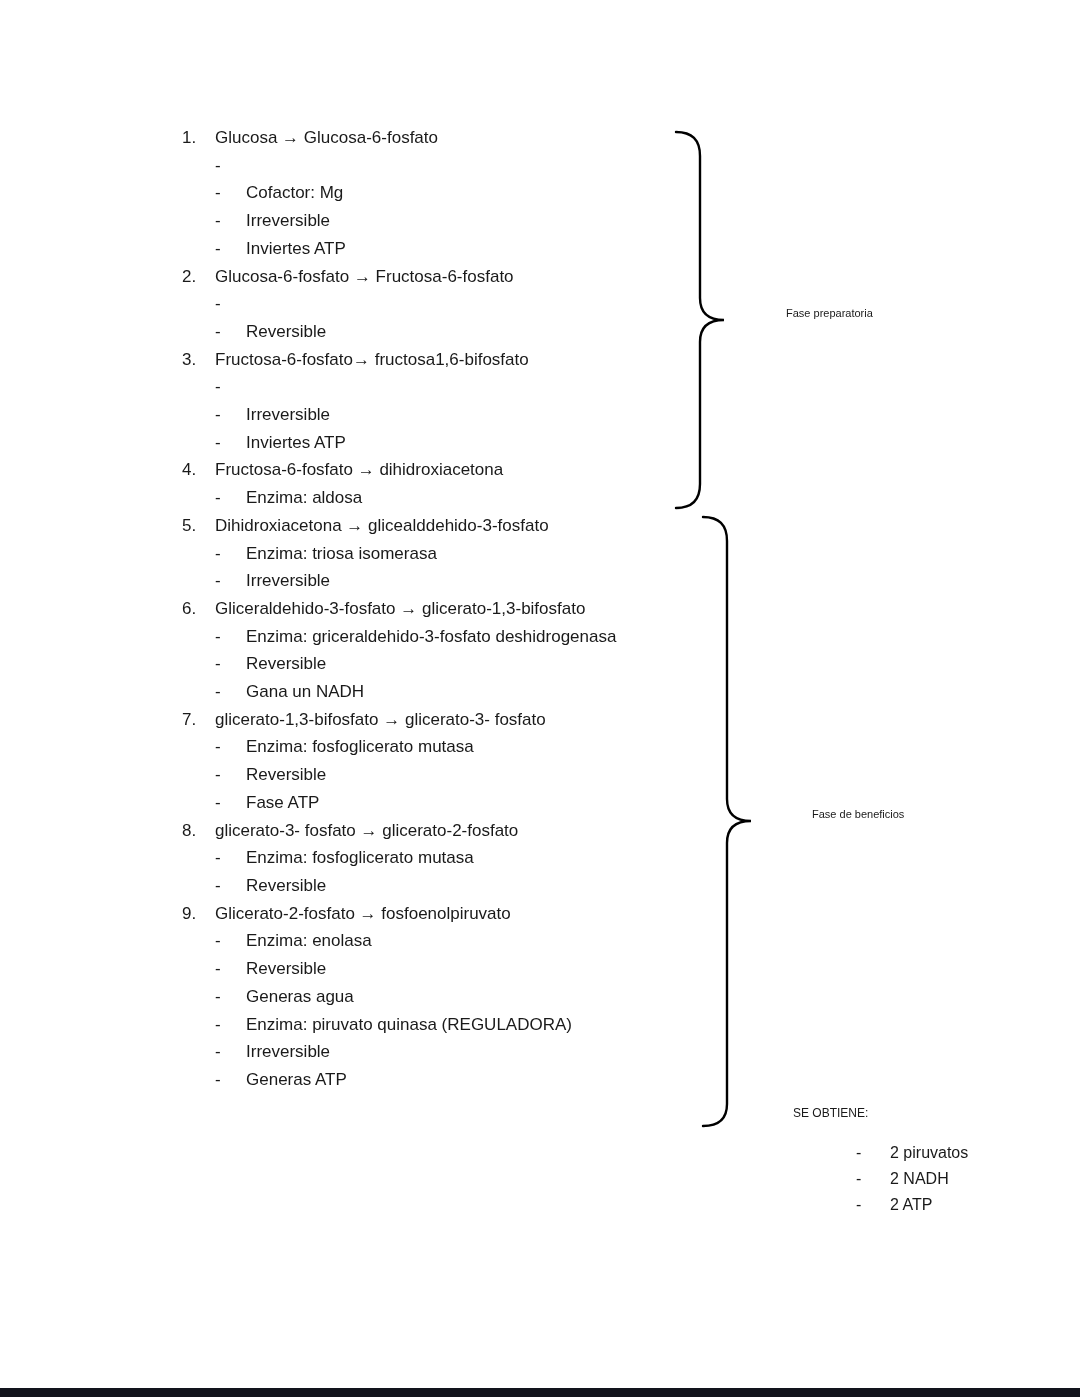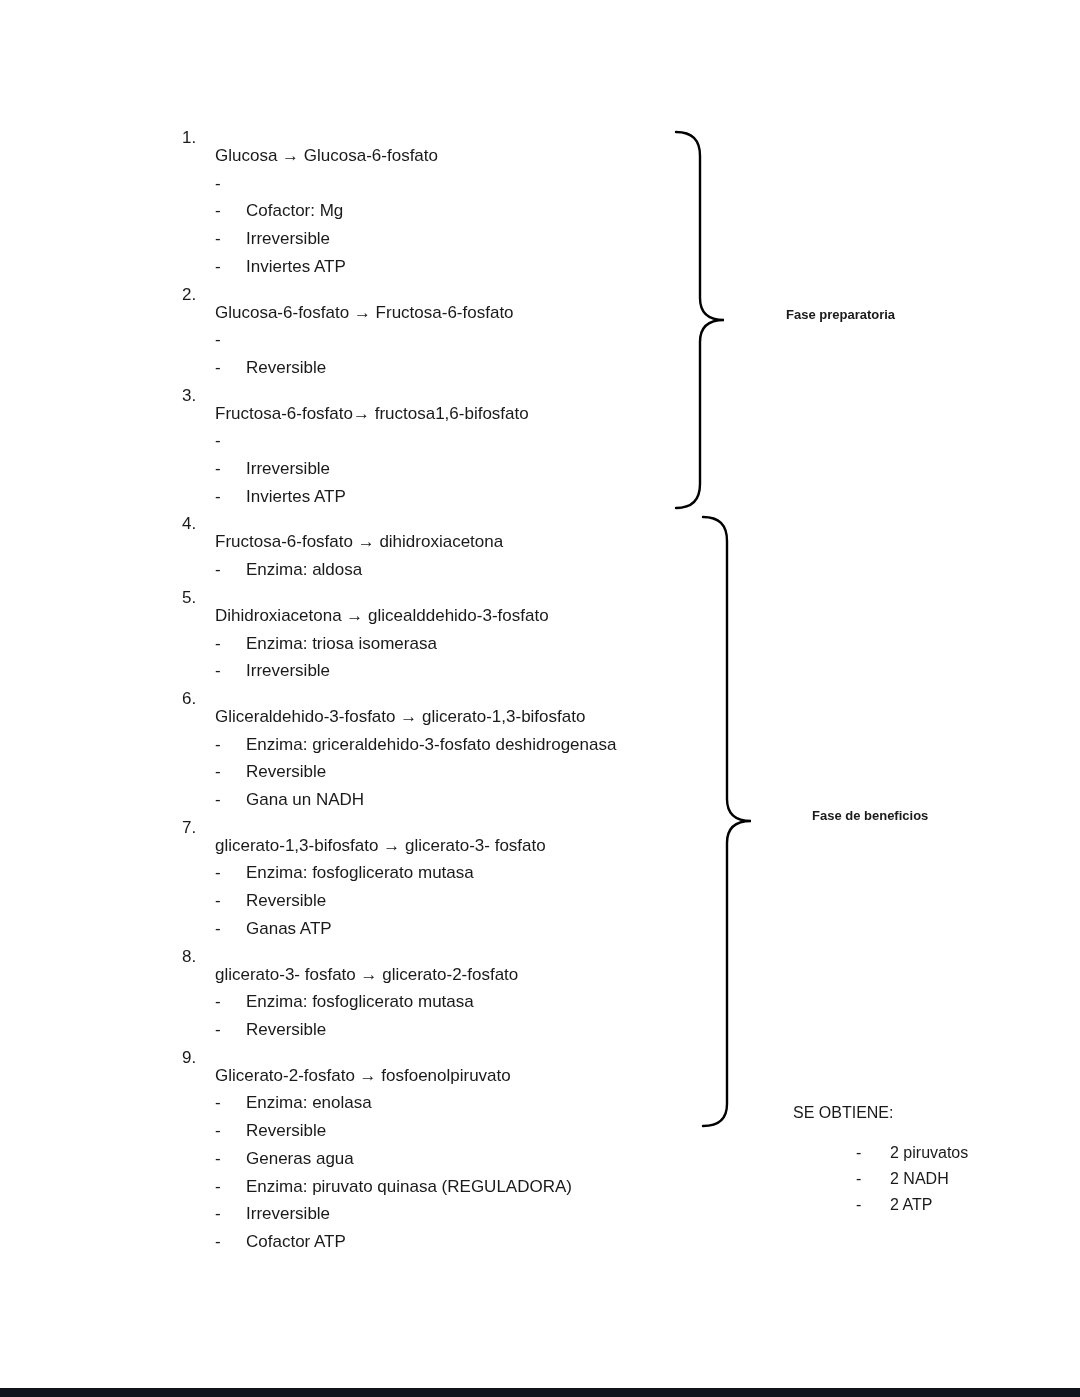--- a/index.html
+++ b/index.html
@@ -14,35 +14,35 @@
   }
   .content {
     position: absolute;
     left: 182px; top: 124px;
     width: 540px;
     font-size: 17px;
     line-height: 27.7px;
   }
   .step { display: flex; }
   .step .num { width: 33px; flex: none; }
-  .step .title { flex: 1; margin-top: 18px; }
+  .step .title { flex: 1; }
   .bullet { display: flex; margin-left: 33px; }
   .bullet .dash { width: 31px; flex: none; }
   .brace { position: absolute; }
   .brace svg { display: block; }
   .phase-label {
     position: absolute;
-    font-size: 13px;
-    font-weight: 700;
+    font-size: 11px;
+    font-weight: 400;
     white-space: nowrap;
   }
   .obtain-heading {
     position: absolute;
     left: 793px; top: 1100px;
-    font-size: 16px;
+    font-size: 12px;
     line-height: 26px;
   }
   .results {
     position: absolute;
     left: 856px; top: 1140px;
     font-size: 16px;
     line-height: 26px;
   }
   .results .r-item { display: flex; }
   .results .dash { width: 34px; flex: none; }
@@ -152,21 +152,21 @@
   <div class="bullet">
       <span class="dash">-</span>
       <span>Enzima: fosfoglicerato mutasa</span>
     </div>
   <div class="bullet">
       <span class="dash">-</span>
       <span>Reversible</span>
     </div>
   <div class="bullet">
       <span class="dash">-</span>
-      <span>Ganas ATP</span>
+      <span>Fase ATP</span>
     </div>
 
   <div class="step">
     <span class="num">8.</span>
     <span class="title">glicerato-3- fosfato → glicerato-2-fosfato</span>
   </div>
   <div class="bullet">
       <span class="dash">-</span>
       <span>Enzima: fosfoglicerato mutasa</span>
     </div>
@@ -195,21 +195,21 @@
   <div class="bullet">
       <span class="dash">-</span>
       <span>Enzima: piruvato quinasa (REGULADORA)</span>
     </div>
   <div class="bullet">
       <span class="dash">-</span>
       <span>Irreversible</span>
     </div>
   <div class="bullet">
       <span class="dash">-</span>
-      <span>Cofactor ATP</span>
+      <span>Generas ATP</span>
     </div>
 
 </div>
 
 <div class="brace" style="left:674px; top:130px;">
   <svg width="54" height="380" viewBox="0 0 54 380" fill="none" xmlns="http://www.w3.org/2000/svg">
     <path d="M2,2 Q26,2 26,26 L26,168 Q26,190 50,190 Q26,190 26,212 L26,354 Q26,378 2,378" stroke="#000000" stroke-width="2.4" fill="none" stroke-linecap="round"></path>
   </svg>
 </div>
 

